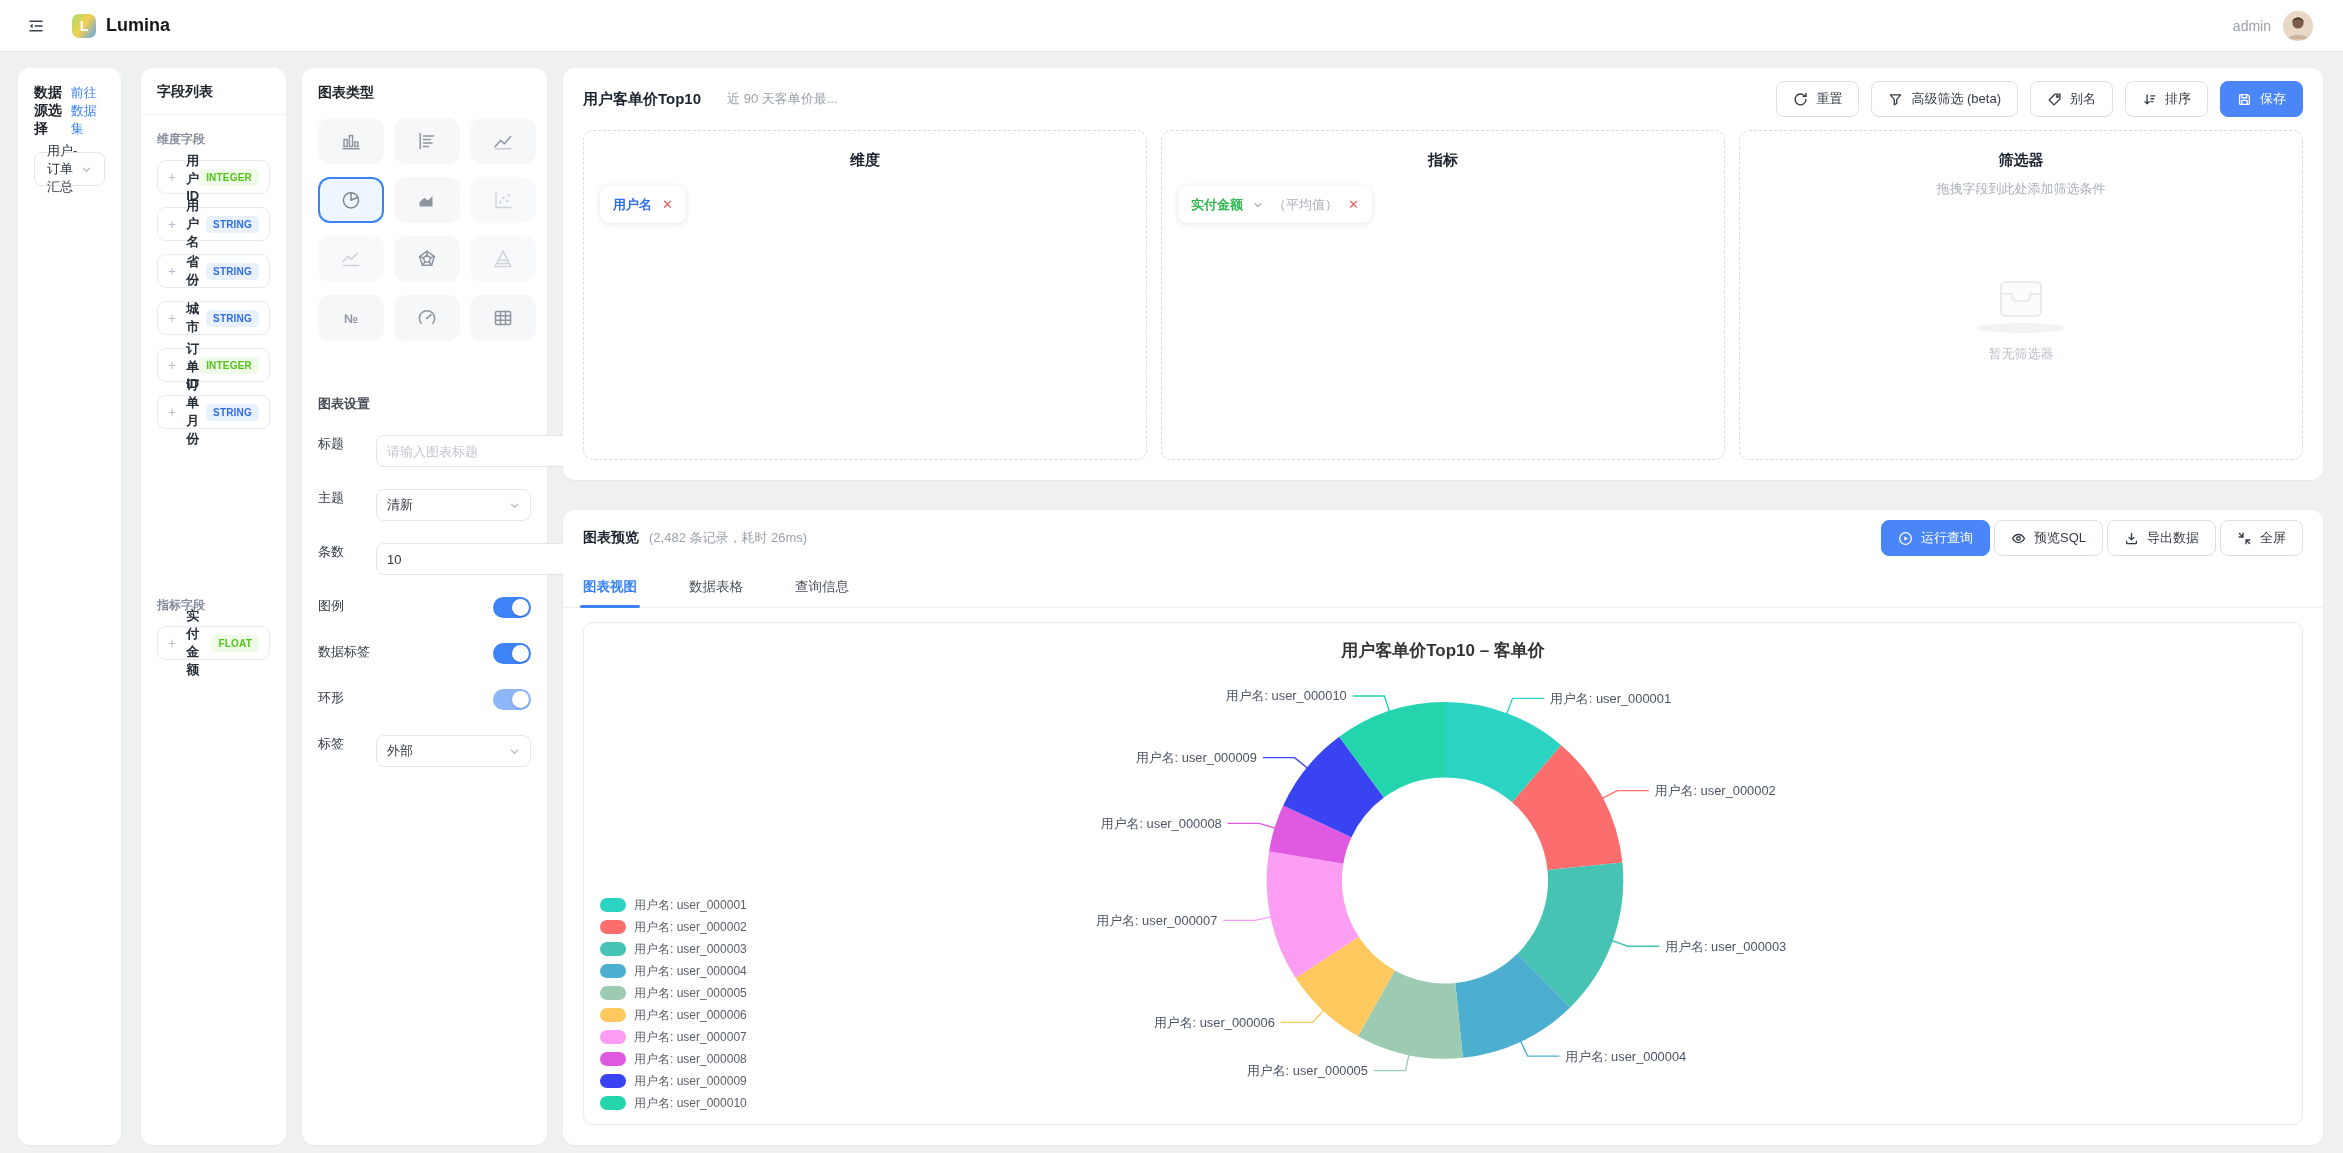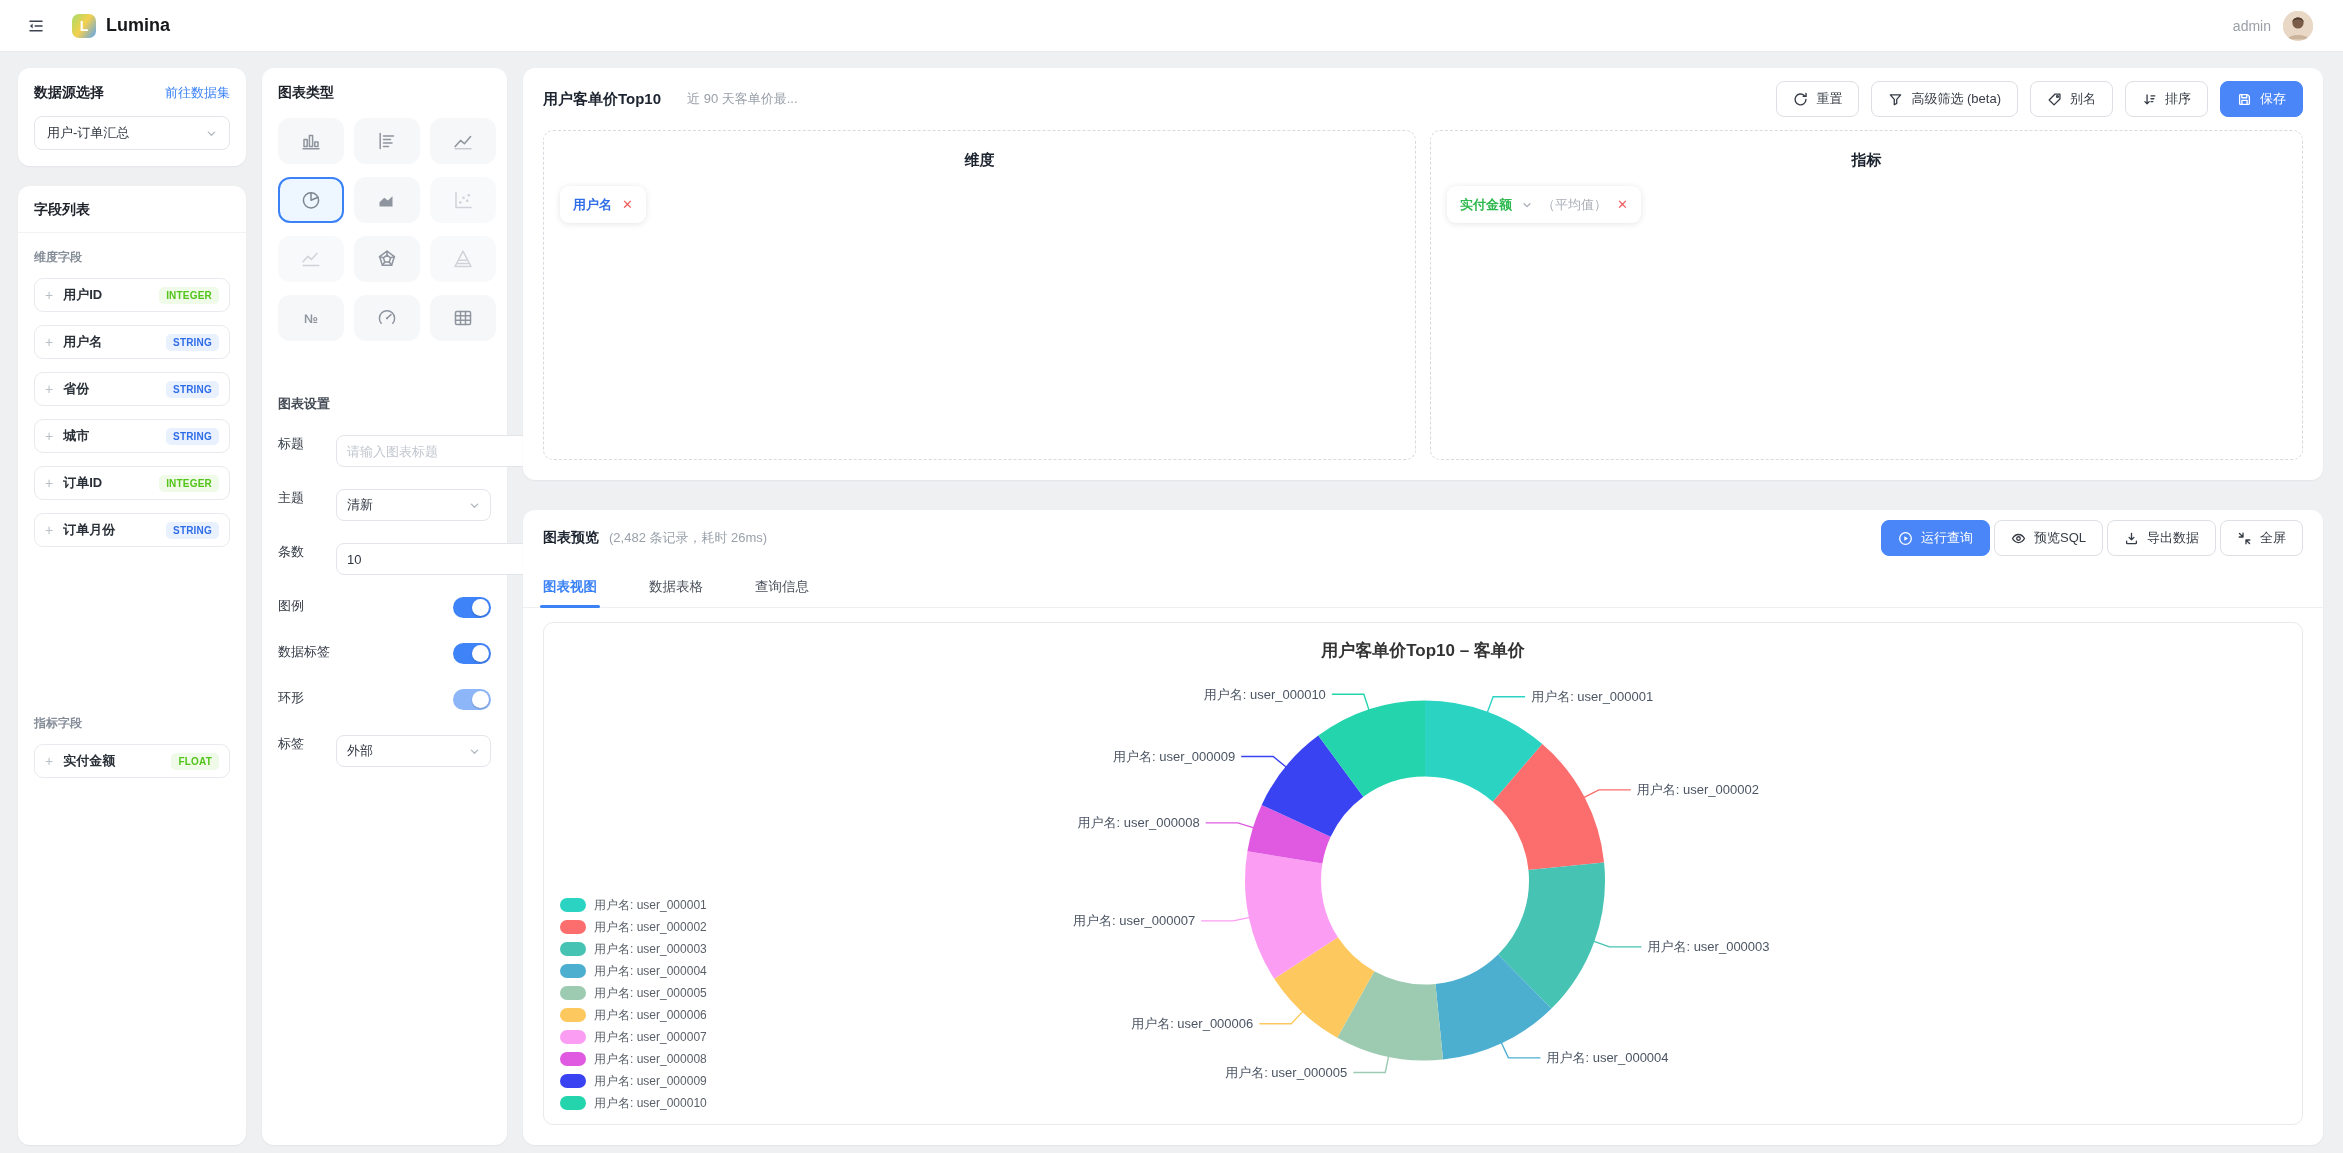--- a/index.html
+++ b/index.html
@@ -19,21 +19,21 @@
   .logo { width:24px; height:24px; border-radius:7px; margin-left:22px;
     background:linear-gradient(125deg,#a5dc6a 0%,#f4d04e 48%,#5aa3f2 100%);
     color:#fff; font-weight:700; font-size:14px; display:flex; align-items:center; justify-content:center; }
   .brand { font-size:18px; font-weight:700; color:#17181a; margin-left:10px; }
   .admin { margin-left:auto; color:#9aa0a6; font-size:14px; }
   .avatar { width:30px; height:30px; border-radius:50%; margin-left:12px; overflow:hidden;
     background:#e9d8c6; cursor:pointer; }
 
   
   .content { display:flex; gap:16px; padding:16px 20px 8px 18px; height:1101px; }
-  .col1 { width:228px; display:flex; flex-direction:column; gap:20px; }
+  .col1 { width:268px; display:flex; flex-direction:row; gap:20px; }
   .col2 { width:245px; display:flex; }
   .col3 { flex:1; display:flex; flex-direction:column; gap:30px; min-width:0; }
   .card { background:#fff; border-radius:12px; box-shadow:0 1px 2px rgba(16,24,40,.05); }
 
   
   .ds-card { padding:16px; }
   .panel-head { display:flex; justify-content:space-between; align-items:center; margin-bottom:14px; }
   .panel-title { font-size:14px; font-weight:700; color:#1d2129; }
   .link { color:#3b82f6; font-size:13px; cursor:pointer; }
   .select { height:34px; border:1px solid #e2e5ea; border-radius:8px; background:#fff;
@@ -415,20 +415,32 @@
               <span class="chip-name met">实付金额</span>
               <svg class="chip-chev icon" width="10" height="10" viewBox="0 0 12 12" fill="none" stroke="currentColor" stroke-width="1.6" stroke-linecap="round">
                   <path d="M2.5 4.5 6 8l3.5-3.5"></path>
                 </svg>
               <span class="chip-agg">（平均值）</span>
               <span class="chip-x">✕</span>
             </div>
           </div>
         </div>
 
+        <div class="zone">
+          <div class="zone-title">筛选器</div>
+          <div class="zone-hint">拖拽字段到此处添加筛选条件</div>
+          <div class="empty-block">
+            <svg class="icon" width="46" height="40" viewBox="0 0 46 40" style="margin:0 auto;">
+              <rect x="3" y="3" width="40" height="34" rx="4.5" fill="#fcfcfd" stroke="#e3e5e9" stroke-width="1.6"></rect>
+              <path d="M3 15h11v2.5a4.5 4.5 0 0 0 4.5 4.5h9A4.5 4.5 0 0 0 32 17.5V15h11" fill="none" stroke="#e3e5e9" stroke-width="1.6"></path>
+            </svg>
+            <div class="empty-ellipse"></div>
+            <div class="empty-text">暂无筛选器</div>
+          </div>
+        </div>
       </div>
     </div>
 
     <div class="card pv-card">
       <div class="pv-head">
         <span class="pv-title">图表预览</span>
         <span class="pv-meta">(2,482 条记录，耗时 26ms)</span>
         <div class="pv-actions">
           <button class="btn primary">
             <svg class="icon" width="15" height="15" viewBox="0 0 16 16" fill="none" stroke="currentColor" stroke-width="1.4">

